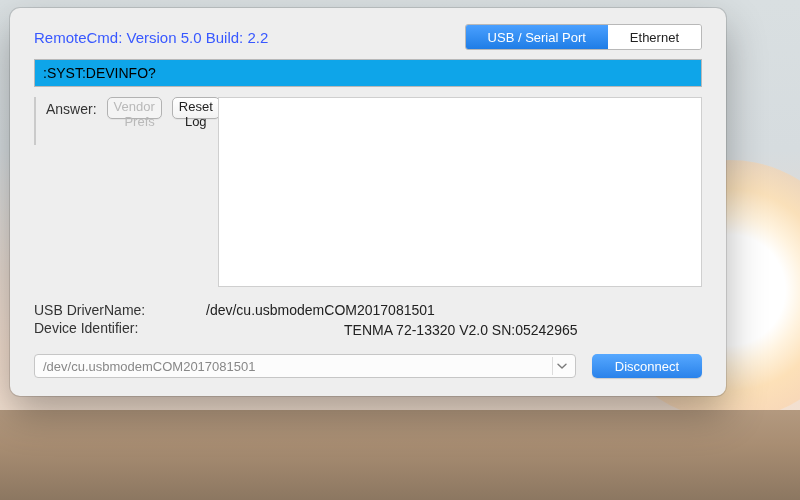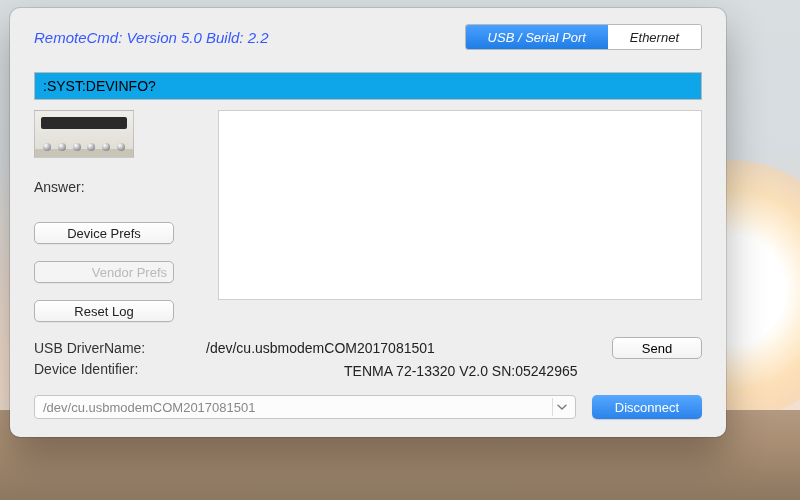--- a/index.html
+++ b/index.html
@@ -85,22 +85,21 @@
     color: #4a4a4a;
   }
 
   .body {
     padding: 16px 24px 18px 24px;
   }
 
   .toprow {
     display: flex;
     align-items: center;
-    margin-bottom: 22px;
-    font-style: italic;
+    margin-bottom: 9px;
   }
   .version {
     color: #3858ff;
     font-size: 15px;
   }
   .seg {
     margin-left: auto;
     display: flex;
     border: 1px solid #b8b8b8;
     border-radius: 3px;
@@ -144,22 +143,22 @@
     font-family: inherit;
   }
 
   .midrow {
     display: flex;
     margin-top: 4px;
   }
   .leftcol {
     width: 180px;
     display: flex;
-    flex-direction: column;
-    gap: 17px;
+    flex-direction: row;
+    gap: 10px;
   }
   .device-img {
     width: 98px;
     height: 46px;
     border: 1px solid rgba(0,0,0,0.15);
     background:
       linear-gradient(#efeee9, #dedbd3);
     position: relative;
     box-shadow: inset 0 -8px 0 #c9c4b8;
   }
@@ -309,31 +308,29 @@
             <div class="knob-row">
               <span class="knob"></span>
                 <span class="knob"></span>
                 <span class="knob"></span>
               <span class="knob"></span>
                 <span class="knob"></span>
                 <span class="knob"></span>
             </div>
           </div>
           <div class="answerlbl">Answer:</div>
-          <button class="pillbtn">Device Prefs</button>
           <button class="pillbtn disabled">Vendor Prefs</button>
           <button class="pillbtn">Reset Log</button>
         </div>
         <div class="logbox"></div>
       </div>
 
       <div class="driverrow">
         <div class="lbl">USB DriverName:</div>
         <div class="driverval">/dev/cu.usbmodemCOM2017081501</div>
-        <button class="sendbtn">Send</button>
       </div>
 
       <div class="ident">TENMA 72-13320 V2.0 SN:05242965</div>
       <div class="devidlbl">Device Identifier:</div>
 
       <div class="bottomrow">
         <div class="combo">
           <span>/dev/cu.usbmodemCOM2017081501</span>
           <span class="chev">
             <svg viewBox="0 0 10 10">

